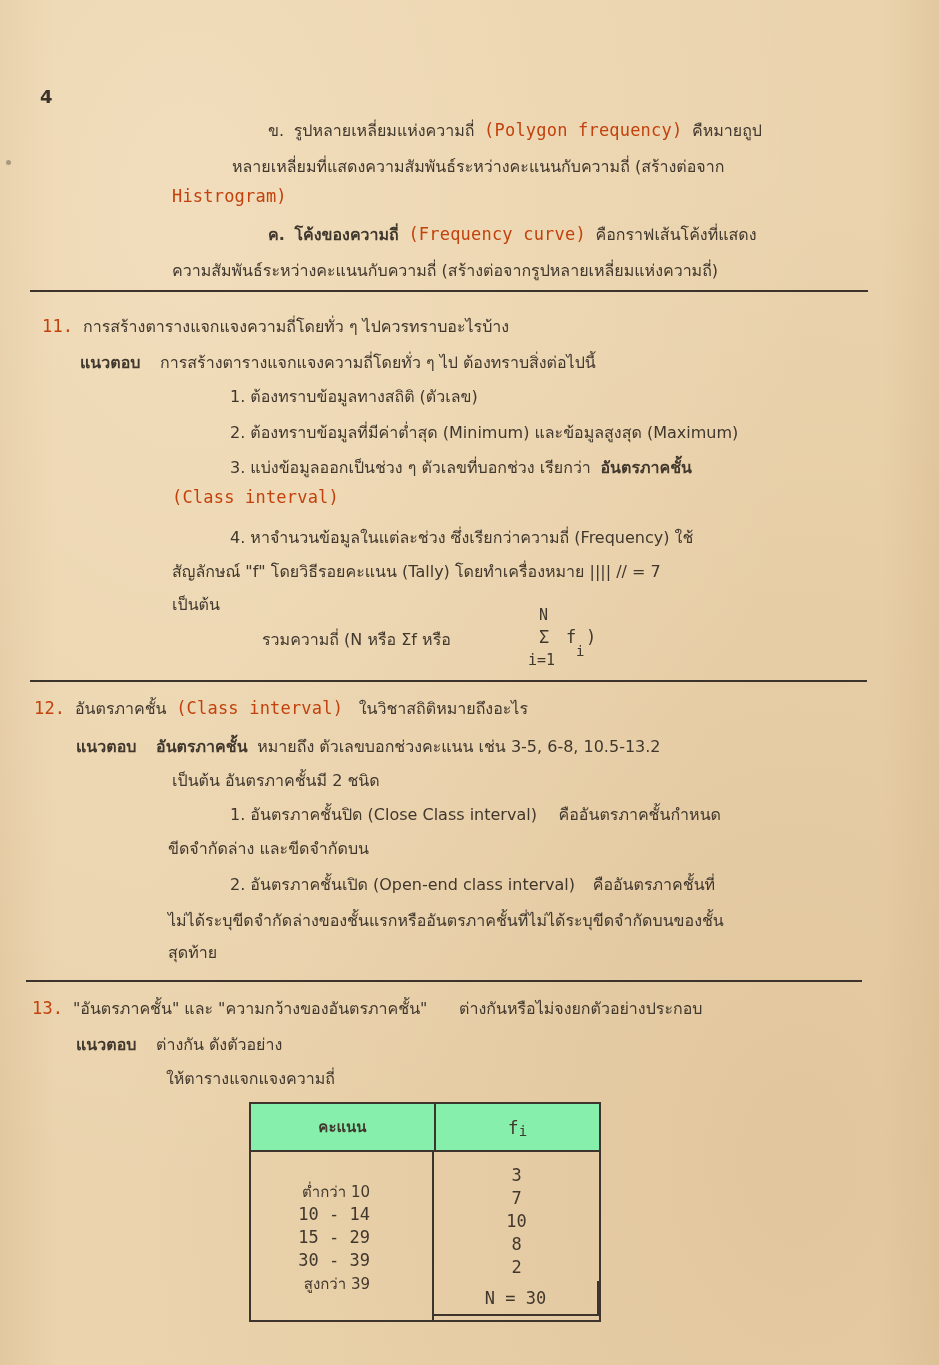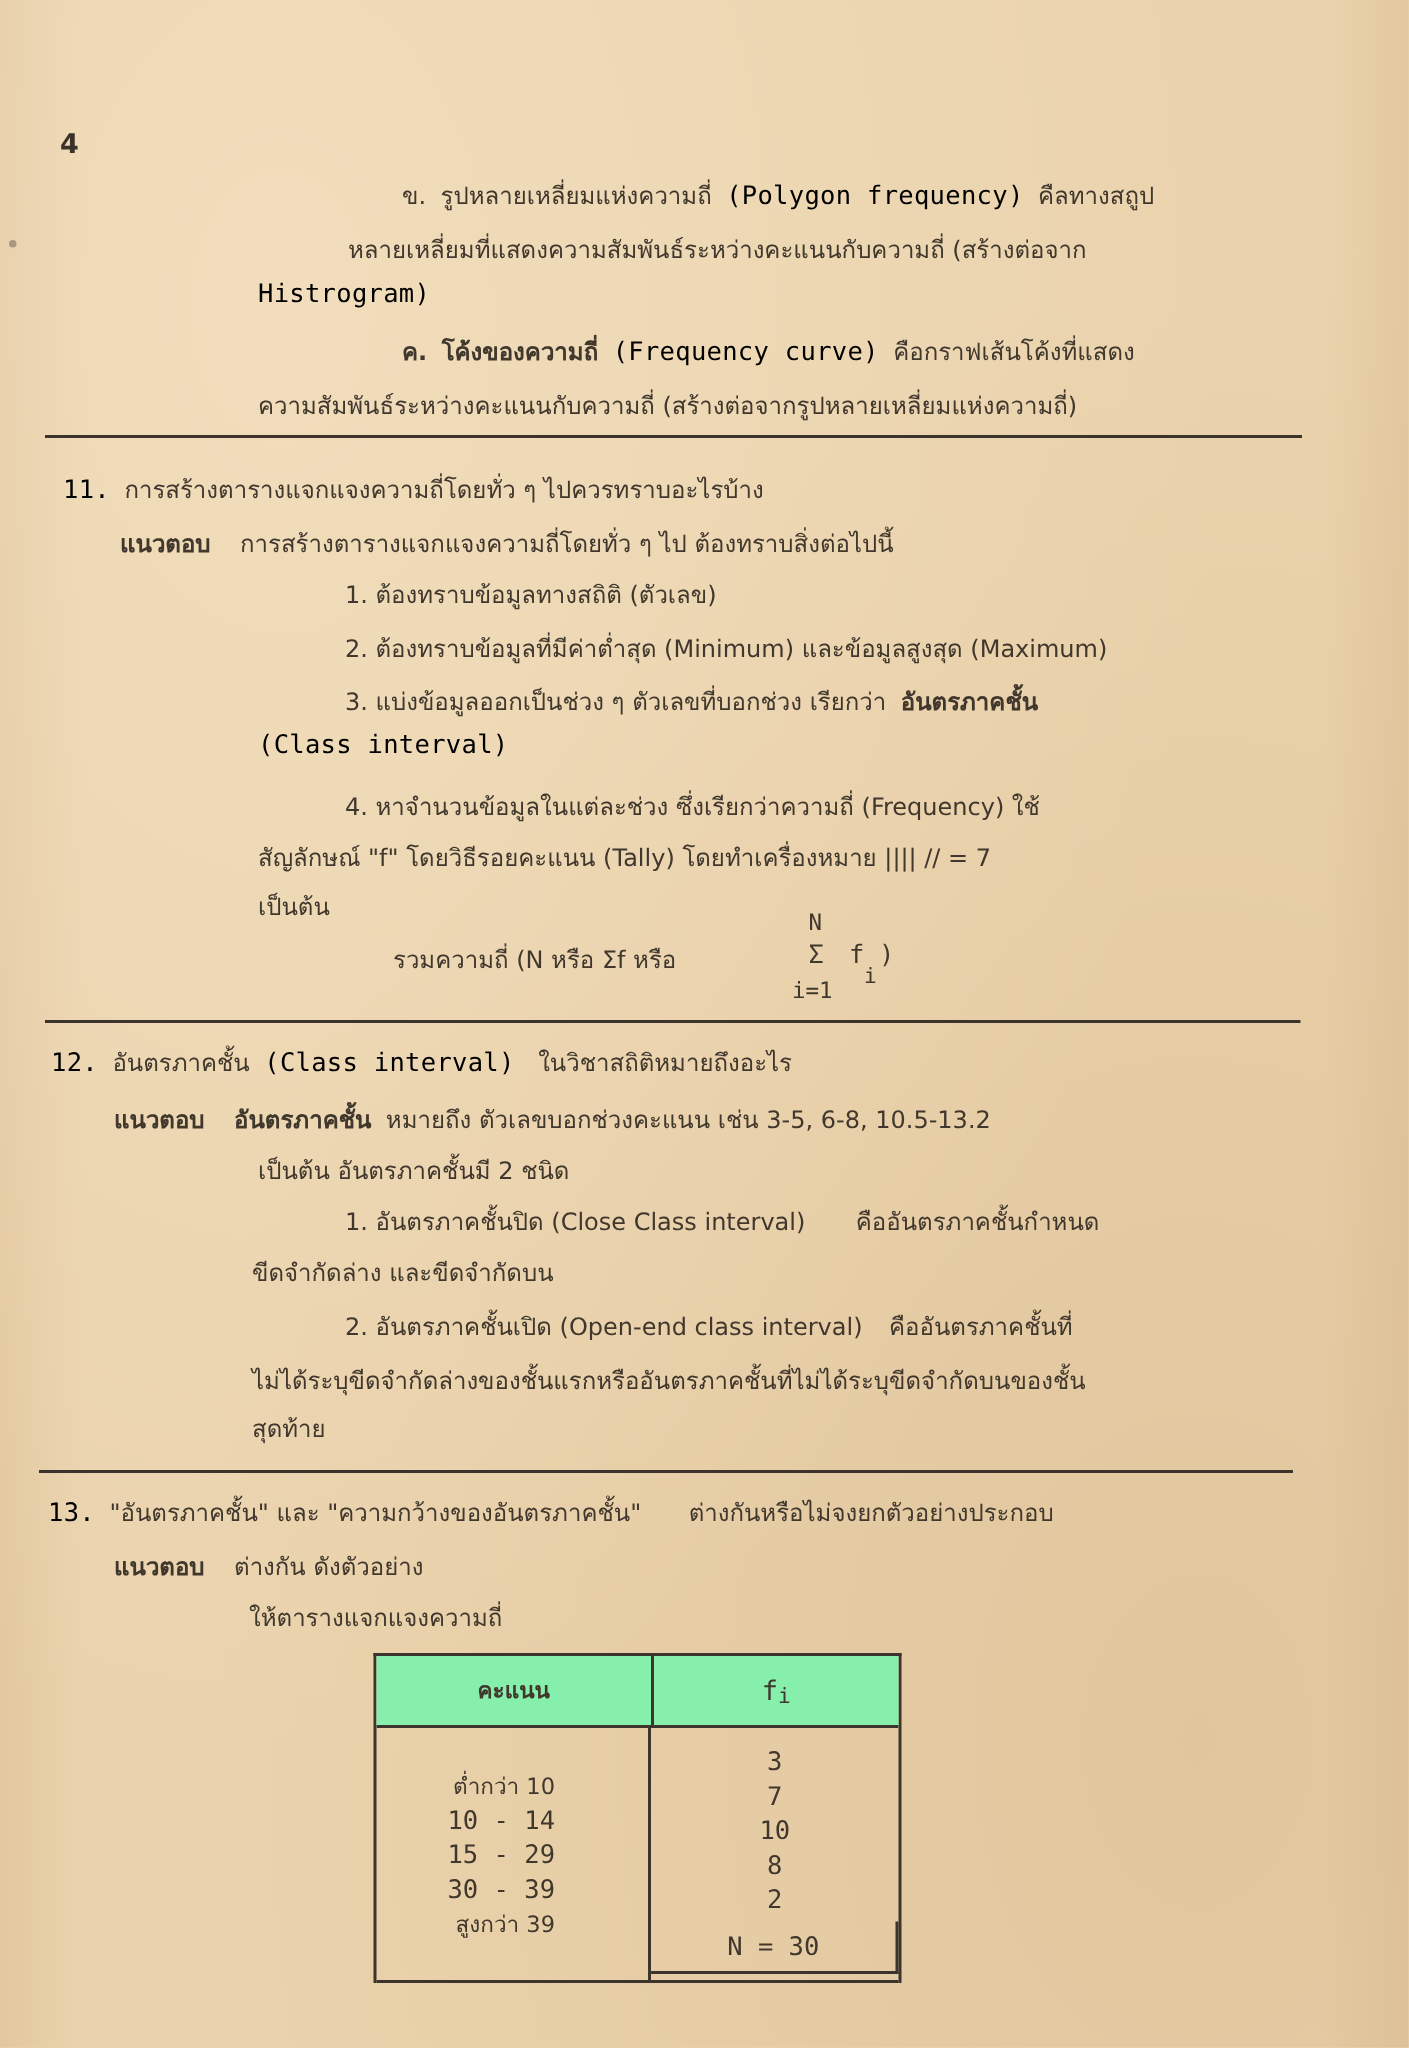--- a/index.html
+++ b/index.html
@@ -21,21 +21,21 @@
     }
     .page {
       position: absolute;
       left: 0; top: 0;
       width: 939px; height: 1365px;
     }
     .abs { position: absolute; white-space: nowrap; }
     .txt {
       font-family: "DejaVu Sans Mono", "Liberation Mono", monospace;
       font-size: 17px;
-      color: #000000;
+      color: #c2410c;
       letter-spacing: 0.2px;
     }
     .thai {
       font-family: "DejaVu Sans", "Liberation Sans", sans-serif;
       font-size: 16px;
       color: #40372d;
     }
     .bold { font-weight: bold; }
     .pagenum {
       font-family: "DejaVu Sans", "Liberation Sans", sans-serif;
@@ -144,21 +144,21 @@
 <div class="page">
 
   <div class="mark"></div>
 
   <div class="abs pagenum" style="left:40px; top:86px;">4</div>
 
   <div class="abs" style="left:268px; top:118px;">
     <span class="thai">ข.</span>
     <span class="thai">รูปหลายเหลี่ยมแห่งความถี่</span>
     <span class="txt">(Polygon frequency)</span>
-    <span class="thai">คืลทางสถูป</span>
+    <span class="thai">คืหมายถูป</span>
   </div>
   <div class="abs thai" style="left:184px; top:154px;margin-left:48px;">หลายเหลี่ยมที่แสดงความสัมพันธ์ระหว่างคะแนนกับความถี่ (สร้างต่อจาก</div>
   <div class="abs txt" style="left:172px; top:186px;">Histrogram)</div>
 
   <div class="abs thai" style="left:172px; top:258px;">ความสัมพันธ์ระหว่างคะแนนกับความถี่ (สร้างต่อจากรูปหลายเหลี่ยมแห่งความถี่)</div>
   <div class="abs" style="left:268px; top:222px;">
     <span class="thai bold">ค.</span>
     <span class="thai bold">โค้งของความถี่</span>
     <span class="txt">(Frequency curve)</span>
     <span class="thai">คือกราฟเส้นโค้งที่แสดง</span>
@@ -203,21 +203,21 @@
   </div>
   <div class="abs" style="left:76px; top:734px;">
     <span class="thai bold">แนวตอบ</span>
     <span class="thai bold" style="margin-left:10px;">อันตรภาคชั้น</span>
     <span class="thai">หมายถึง ตัวเลขบอกช่วงคะแนน เช่น 3-5, 6-8, 10.5-13.2</span>
   </div>
   <div class="abs thai" style="left:172px; top:768px;">เป็นต้น อันตรภาคชั้นมี 2 ชนิด</div>
 
   <div class="abs" style="left:230px; top:802px;">
     <span class="thai">1. อันตรภาคชั้นปิด (Close Class interval)</span>
-    <span class="thai" style="margin-left:24px;">คืออันตรภาคชั้นกำหนด</span>
+    <span class="thai" style="margin-left:12px;">คืออันตรภาคชั้นกำหนด</span>
   </div>
   <div class="abs thai" style="left:168px; top:836px;">ขีดจำกัดล่าง และขีดจำกัดบน</div>
 
   <div class="abs" style="left:230px; top:872px;">
     <span class="thai">2. อันตรภาคชั้นเปิด (Open-end class interval)</span>
     <span class="thai" style="margin-left:8px;">คืออันตรภาคชั้นที่</span>
   </div>
   <div class="abs thai" style="left:168px; top:908px;">ไม่ได้ระบุขีดจำกัดล่างของชั้นแรกหรืออันตรภาคชั้นที่ไม่ได้ระบุขีดจำกัดบนของชั้น</div>
   <div class="abs thai" style="left:168px; top:940px;">สุดท้าย</div>
 

